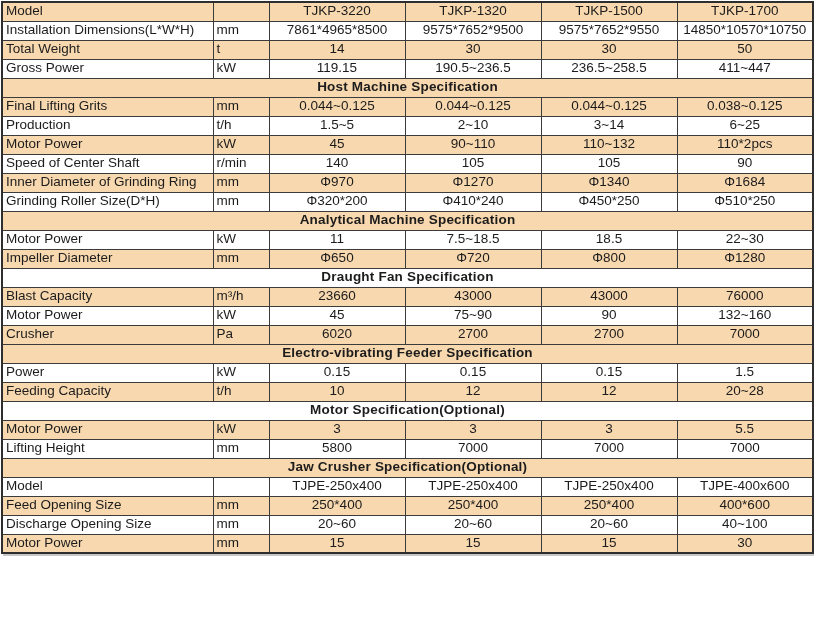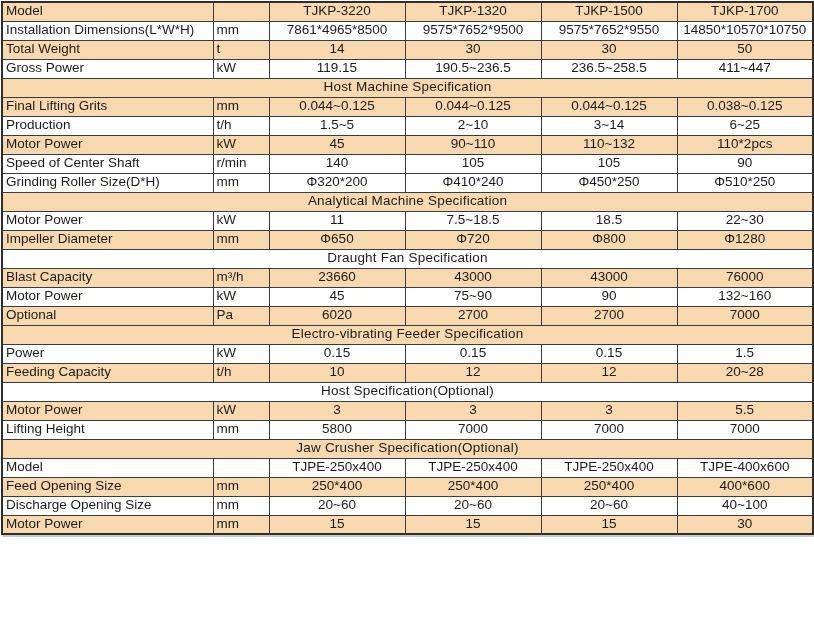--- a/index.html
+++ b/index.html
@@ -35,20 +35,21 @@
   tr.peach td { background: #F8D8AF; }
   tr.white td { background: #FFFFFF; }
   .label-cell { text-align: left; padding-left: 6px; margin-top: 48px; }
   .unit-cell  { text-align: left; }
   .value-cell { text-align: center; padding: 0 1px; }
   .section-cell {
     text-align: center;
     font-size: 14px;
     letter-spacing: 0.2px;
     color: #222222;
+    font-weight: bold;
   }
 </style>
 </head>
 <body>
 
 <table class="spec-table">
   <colgroup>
     <col style="width:211px">
     <col style="width:56px">
     <col style="width:136px">
@@ -117,20 +118,28 @@
         <td class="value-cell">110*2pcs</td>
       </tr>
       <tr class="white">
         <td class="label-cell">Speed of Center Shaft</td>
         <td class="unit-cell">r/min</td>
         <td class="value-cell">140</td>
         <td class="value-cell">105</td>
         <td class="value-cell">105</td>
         <td class="value-cell">90</td>
       </tr>
+      <tr class="peach">
+        <td class="label-cell">Inner Diameter of Grinding Ring</td>
+        <td class="unit-cell">mm</td>
+        <td class="value-cell">Φ970</td>
+        <td class="value-cell">Φ1270</td>
+        <td class="value-cell">Φ1340</td>
+        <td class="value-cell">Φ1684</td>
+      </tr>
       <tr class="white">
         <td class="label-cell">Grinding Roller Size(D*H)</td>
         <td class="unit-cell">mm</td>
         <td class="value-cell">Φ320*200</td>
         <td class="value-cell">Φ410*240</td>
         <td class="value-cell">Φ450*250</td>
         <td class="value-cell">Φ510*250</td>
       </tr>
       <tr class="peach">
         <td colspan="6" class="section-cell">Analytical Machine Specification</td>
@@ -164,21 +173,21 @@
       </tr>
       <tr class="white">
         <td class="label-cell">Motor Power</td>
         <td class="unit-cell">kW</td>
         <td class="value-cell">45</td>
         <td class="value-cell">75~90</td>
         <td class="value-cell">90</td>
         <td class="value-cell">132~160</td>
       </tr>
       <tr class="peach">
-        <td class="label-cell">Optional</td>
+        <td class="label-cell">Crusher</td>
         <td class="unit-cell">Pa</td>
         <td class="value-cell">6020</td>
         <td class="value-cell">2700</td>
         <td class="value-cell">2700</td>
         <td class="value-cell">7000</td>
       </tr>
       <tr class="peach">
         <td colspan="6" class="section-cell">Electro-vibrating Feeder Specification</td>
       </tr>
       <tr class="white">
@@ -191,21 +200,21 @@
       </tr>
       <tr class="peach">
         <td class="label-cell">Feeding Capacity</td>
         <td class="unit-cell">t/h</td>
         <td class="value-cell">10</td>
         <td class="value-cell">12</td>
         <td class="value-cell">12</td>
         <td class="value-cell">20~28</td>
       </tr>
       <tr class="white">
-        <td colspan="6" class="section-cell">Host Specification(Optional)</td>
+        <td colspan="6" class="section-cell">Motor Specification(Optional)</td>
       </tr>
       <tr class="peach">
         <td class="label-cell">Motor Power</td>
         <td class="unit-cell">kW</td>
         <td class="value-cell">3</td>
         <td class="value-cell">3</td>
         <td class="value-cell">3</td>
         <td class="value-cell">5.5</td>
       </tr>
       <tr class="white">

